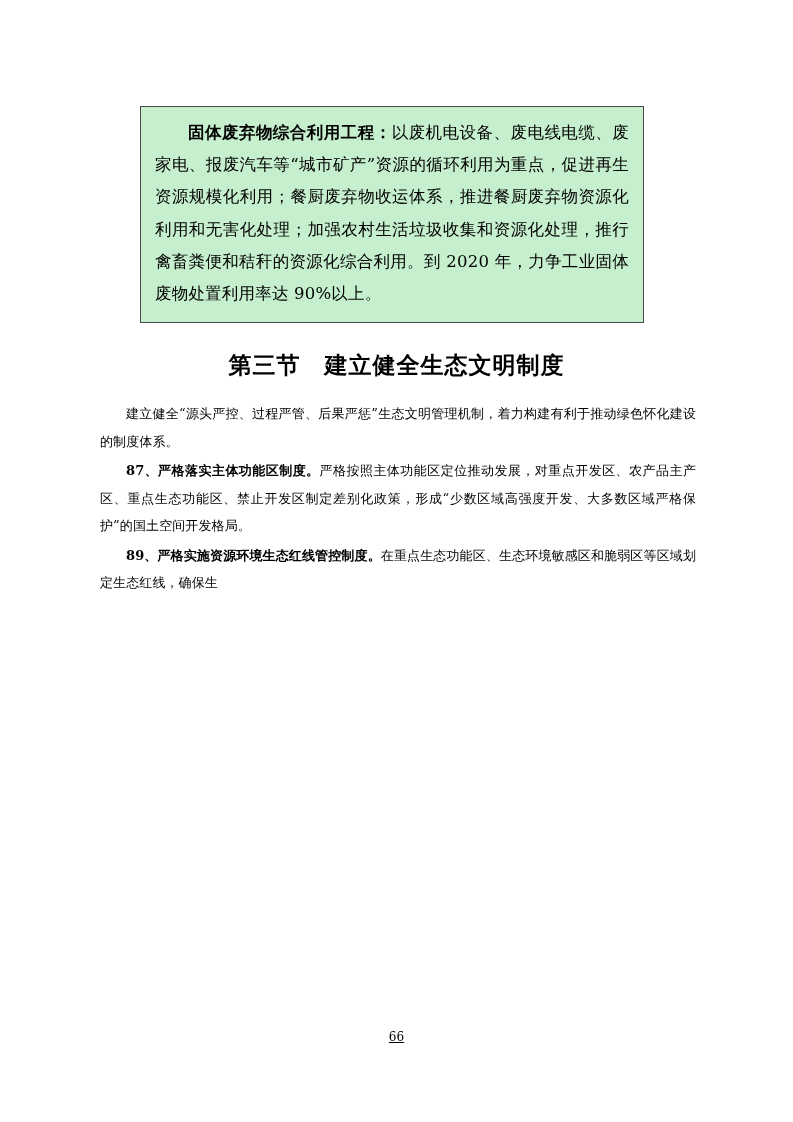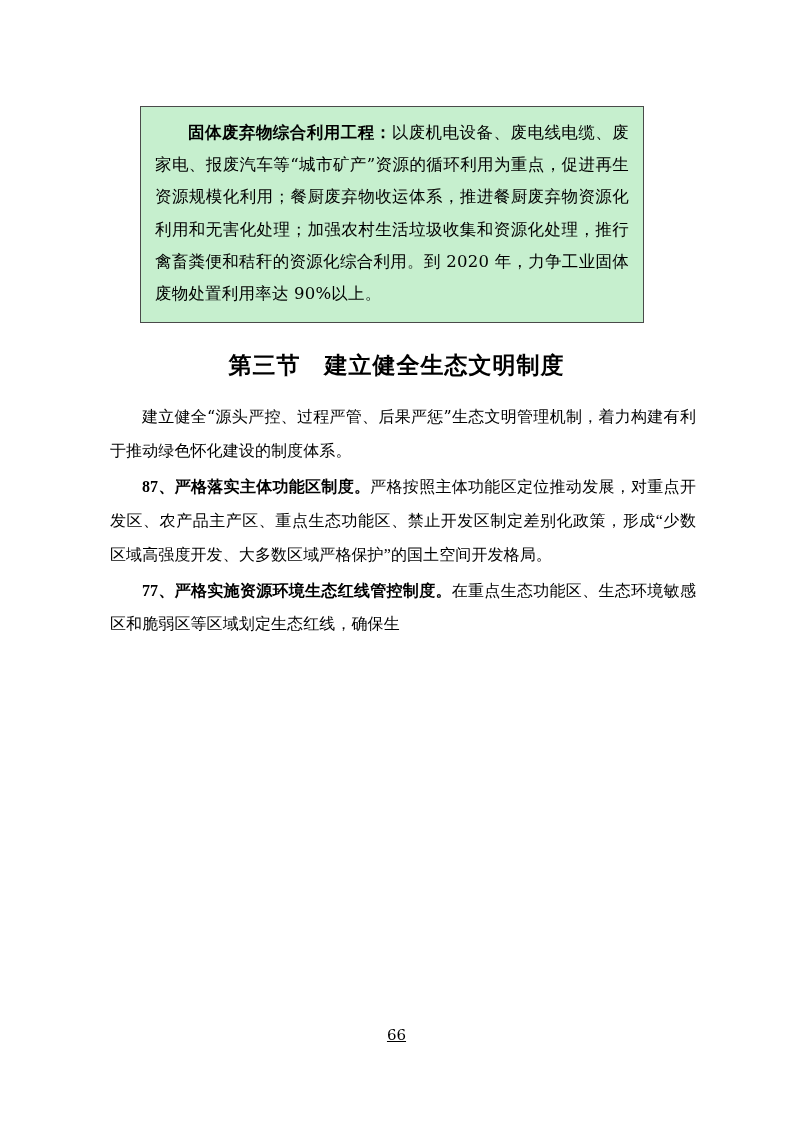--- a/index.html
+++ b/index.html
@@ -60,62 +60,61 @@
   }
 
   
   .body-wrap {
     position: absolute;
     left: 96px;
     top: 400px;
     width: 600px;
   }
   p.para {
-    margin: 0 0 0 14px;
-    font-size: 16px;
+    margin: 0 0 0 4px;
+    font-size: 13px;
     line-height: 2.12;
     text-align: justify;
     text-justify: inter-ideograph;
     text-indent: 2em;
     letter-spacing: 0.1px;
   }
   p.para + p.para {
     margin-top: 2px;
-    font-family: Liberation Serif, serif;
   }
   p.para b {
     font-weight: 700;
   }
 
   
   .page-number {
     position: absolute;
     left: 0;
     bottom: 78px;
     width: 793px;
     text-align: center;
-    font-size: 15px;
+    font-size: 12px;
     text-decoration: underline;
   }
 </style>
 </head>
 <body>
 
 <div class="page">
 
   <div class="callout-box">
     <p class="callout-text"><b>固体废弃物综合利用工程：</b><span>以废机电设备、废电线电缆、废家电、报废汽车等“城市矿产”资源的循环利用为重点，促进再生资源规模化利用；餐厨废弃物收运体系，推进餐厨废弃物资源化利用和无害化处理；加强农村生活垃圾收集和资源化处理，推行禽畜粪便和秸秆的资源化综合利用。到 2020 年，力争工业固体废物处置利用率达 90%以上。</span></p>
   </div>
 
   <div class="section-heading">第三节　建立健全生态文明制度</div>
 
   <div class="body-wrap">
     <p class="para"><span>建立健全“源头严控、过程严管、后果严惩”生态文明管理机制，着力构建有利于推动绿色怀化建设的制度体系。</span></p>
 
     <p class="para"><b>87、严格落实主体功能区制度。</b><span>严格按照主体功能区定位推动发展，对重点开发区、农产品主产区、重点生态功能区、禁止开发区制定差别化政策，形成“少数区域高强度开发、大多数区域严格保护”的国土空间开发格局。</span></p>
 
 
-    <p class="para"><b>77、严格实施资源环境生态红线管控制度。</b><span>在重点生态功能区、生态环境敏感区和脆弱区等区域划定生态红线，确保生</span></p>
+    <p class="para"><b>89、严格实施资源环境生态红线管控制度。</b><span>在重点生态功能区、生态环境敏感区和脆弱区等区域划定生态红线，确保生</span></p>
   </div>
 
   <div class="page-number">66</div>
 
 </div>
 
 </body></html>

